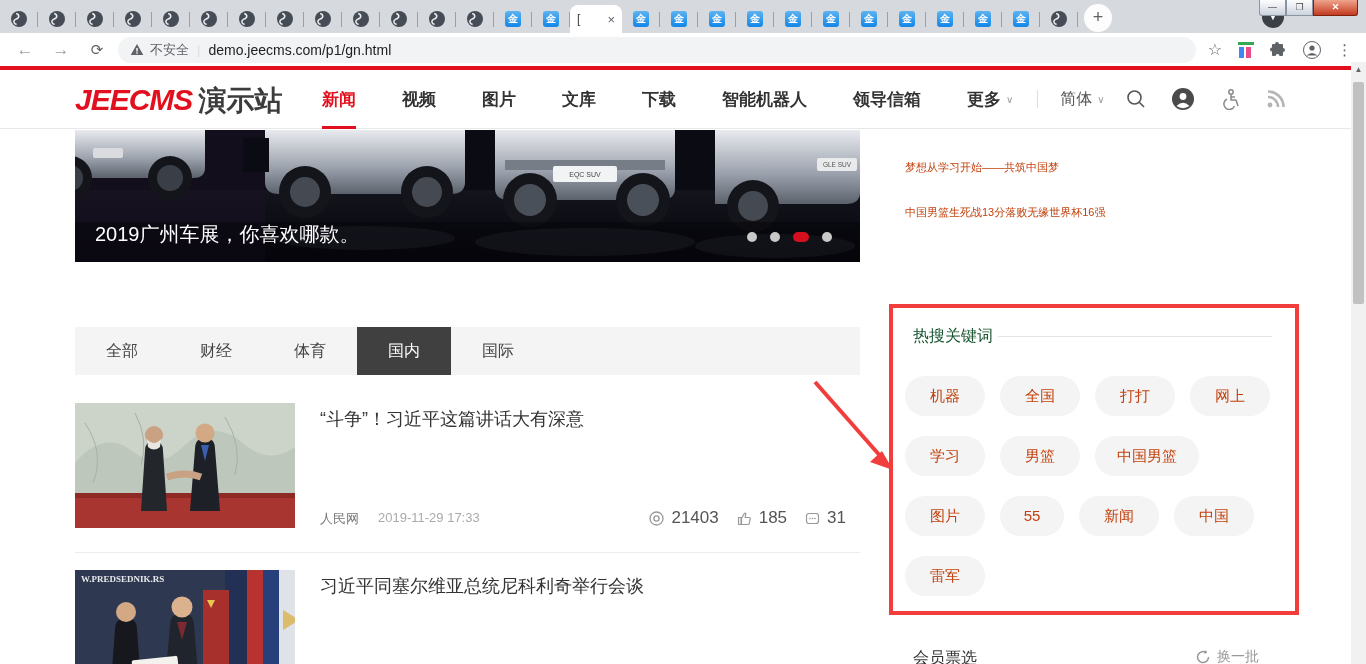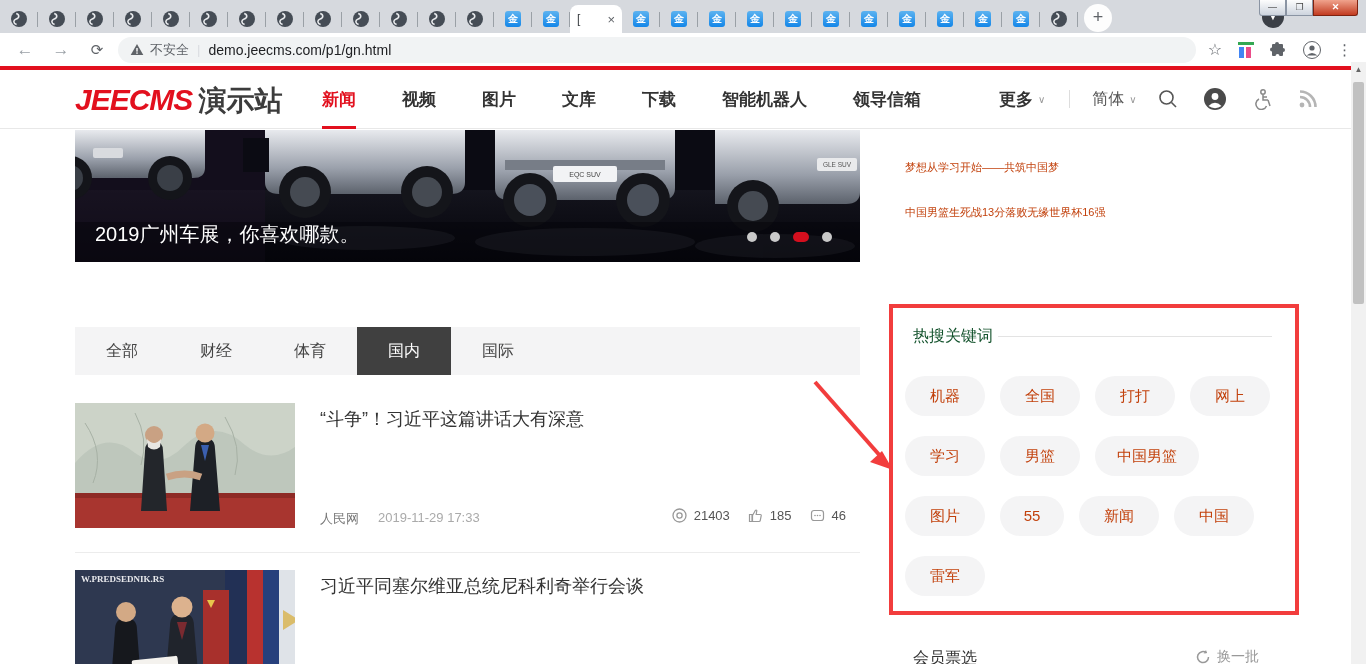--- a/index.html
+++ b/index.html
@@ -72,21 +72,21 @@
   .cat-tab { width:94px; height:48px; line-height:48px; text-align:center; font-size:16px; color:#444; }
   .cat-tab.active { background:#404040; color:#fff; }
 
   
   .article { position:absolute; left:75px; width:785px; }
   .art-img { position:absolute; left:0; top:0; width:220px; height:125px; overflow:hidden; }
   .art-title { position:absolute; left:245px; top:4px; font-size:18px; color:#333; white-space:nowrap; }
   .art-meta { position:absolute; left:245px; top:105px; right:0; height:18px; font-size:13px; color:#999; }
   .meta-src { position:absolute; left:0; top:2px; color:#777; }
   .meta-date { position:absolute; left:58px; top:2px; color:#aaa; }
-  .meta-stats { position:absolute; right:14px; top:0; display:flex; align-items:center; gap:18px; color:#555; font-size:13px; }
+  .meta-stats { position:absolute; right:14px; top:0; display:flex; align-items:center; gap:18px; color:#555; font-size:17px; }
   .stat { display:flex; align-items:center; gap:7px; }
   .list-divider { position:absolute; left:75px; top:486px; width:785px; height:1px; background:#ececec; }
 
   
   .anno-box { position:absolute; left:889px; top:238px; width:410px; height:311px; border:4px solid #f23d3d; z-index:6; }
   .hot-title { position:absolute; left:913px; top:260px; font-size:16px; color:#14532d; z-index:7; }
   .hot-line { position:absolute; left:998px; top:270px; width:274px; height:1px; background:#e3e3e3; z-index:7; }
   .pills { position:absolute; left:905px; top:310px; width:372px; display:flex; flex-wrap:wrap; column-gap:15px; row-gap:20px; z-index:7; }
   .pill { height:40px; line-height:40px; border-radius:20px; background:#f4f4f5; color:#c2410c; font-size:15px; text-align:center; padding:0 22px; min-width:80px; }
   .pill.small { min-width:64px; }
@@ -302,21 +302,21 @@
       <div class="logo"><span class="en">JEECMS</span><span class="cn">演示站</span></div>
       <div class="main-nav">
         <div class="nav-item active">新闻</div>
         <div class="nav-item">视频</div>
         <div class="nav-item">图片</div>
         <div class="nav-item">文库</div>
         <div class="nav-item">下载</div>
         <div class="nav-item">智能机器人</div>
         <div class="nav-item">领导信箱</div>
         <div class="more-wrap">
-          <span class="nav-item" style="margin-right:0;margin-left:32px;">更多</span>
+          <span class="nav-item" style="margin-right:0;">更多</span>
           <span class="chev">∨</span>
         </div>
         <div class="hdr-sep"></div>
         <div class="lang-wrap">
           <span>简体</span>
           <span class="chev">∨</span>
         </div>
         <div class="hdr-icons">
           <svg width="22" height="22" viewBox="0 0 22 22">
               <circle cx="9.5" cy="9.5" r="6.5" fill="none" stroke="#555" stroke-width="1.6"></circle>
@@ -454,21 +454,21 @@
               </svg>
             <span>185</span>
           </span>
           <span class="stat">
             <svg width="15" height="15" viewBox="0 0 15 15">
                 <rect x="1.5" y="2.5" width="12" height="10" rx="2.5" fill="none" stroke="#999" stroke-width="1.2"></rect>
                 <circle cx="5" cy="7.5" r="0.8" fill="#999"></circle>
                 <circle cx="7.5" cy="7.5" r="0.8" fill="#999"></circle>
                 <circle cx="10" cy="7.5" r="0.8" fill="#999"></circle>
               </svg>
-            <span>46</span>
+            <span>31</span>
           </span>
         </div>
       </div>
     </div>
 
     <div class="list-divider"></div>
 
     <div class="article" style="top:504px;height:125px;">
       <div class="art-img">
         <svg width="220" height="125" viewBox="0 0 220 125">

